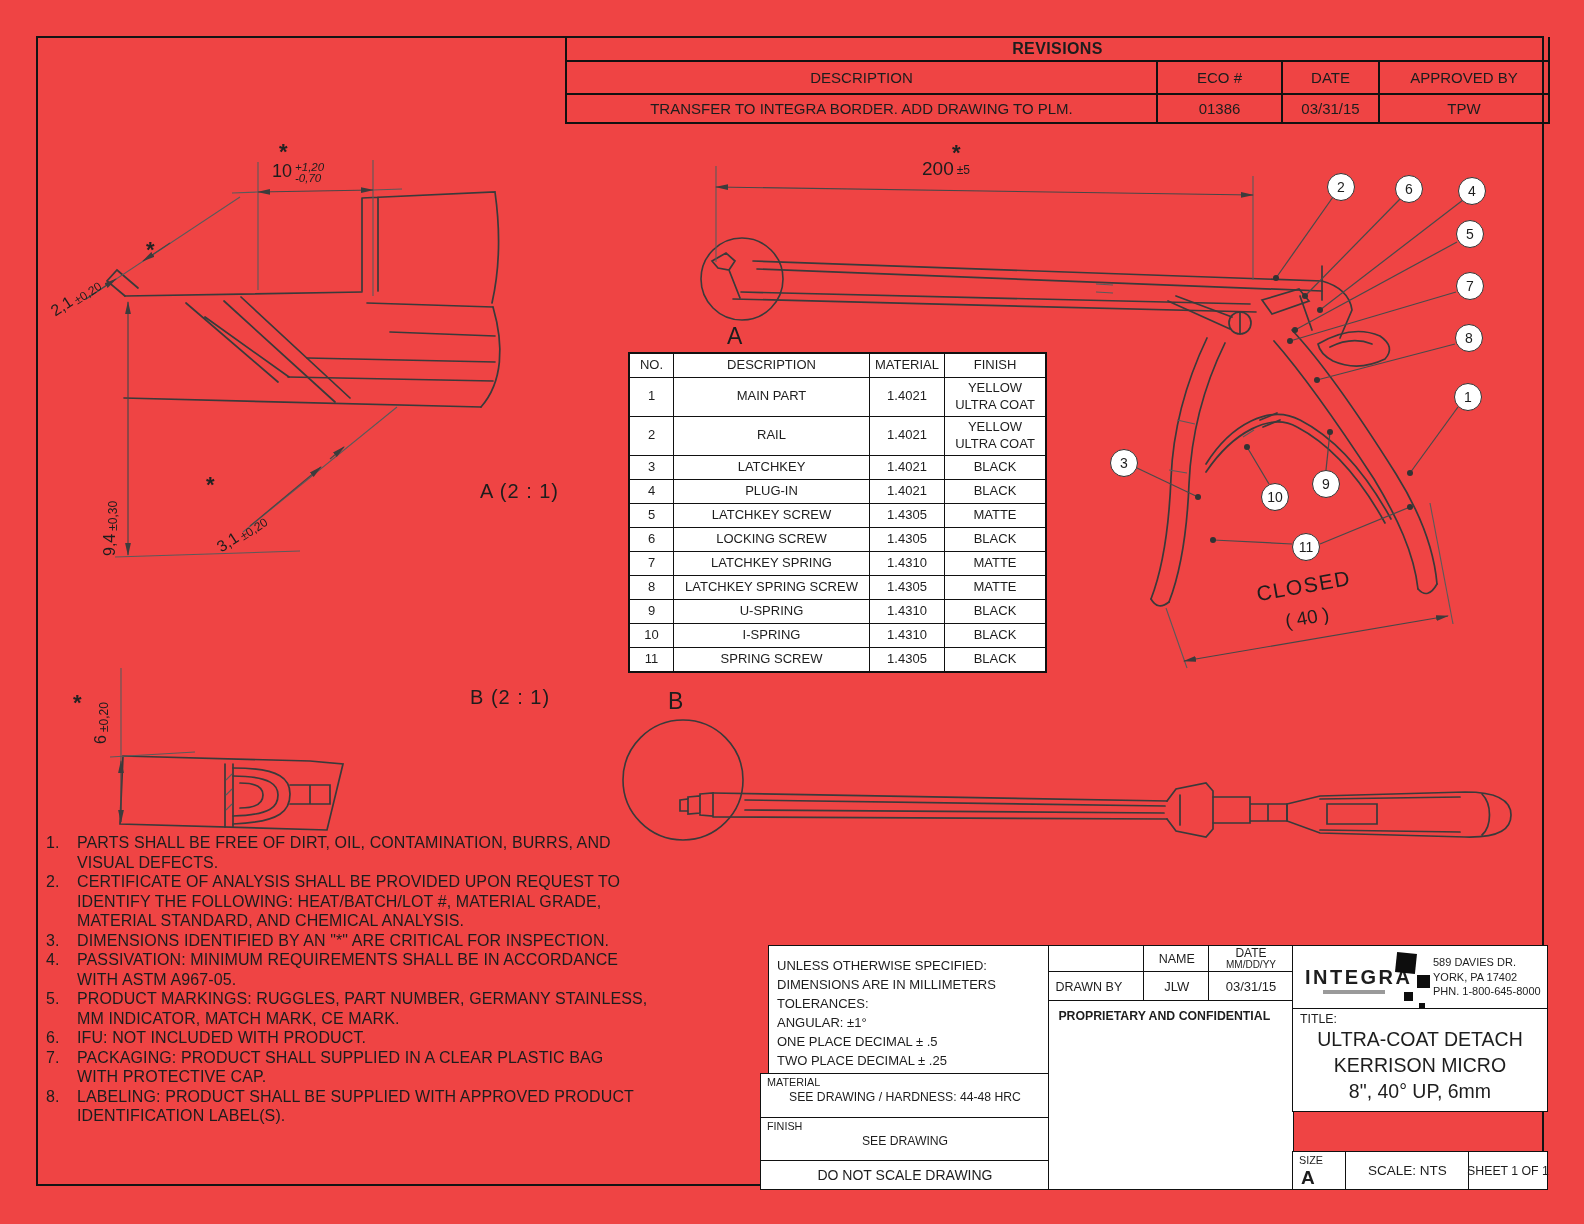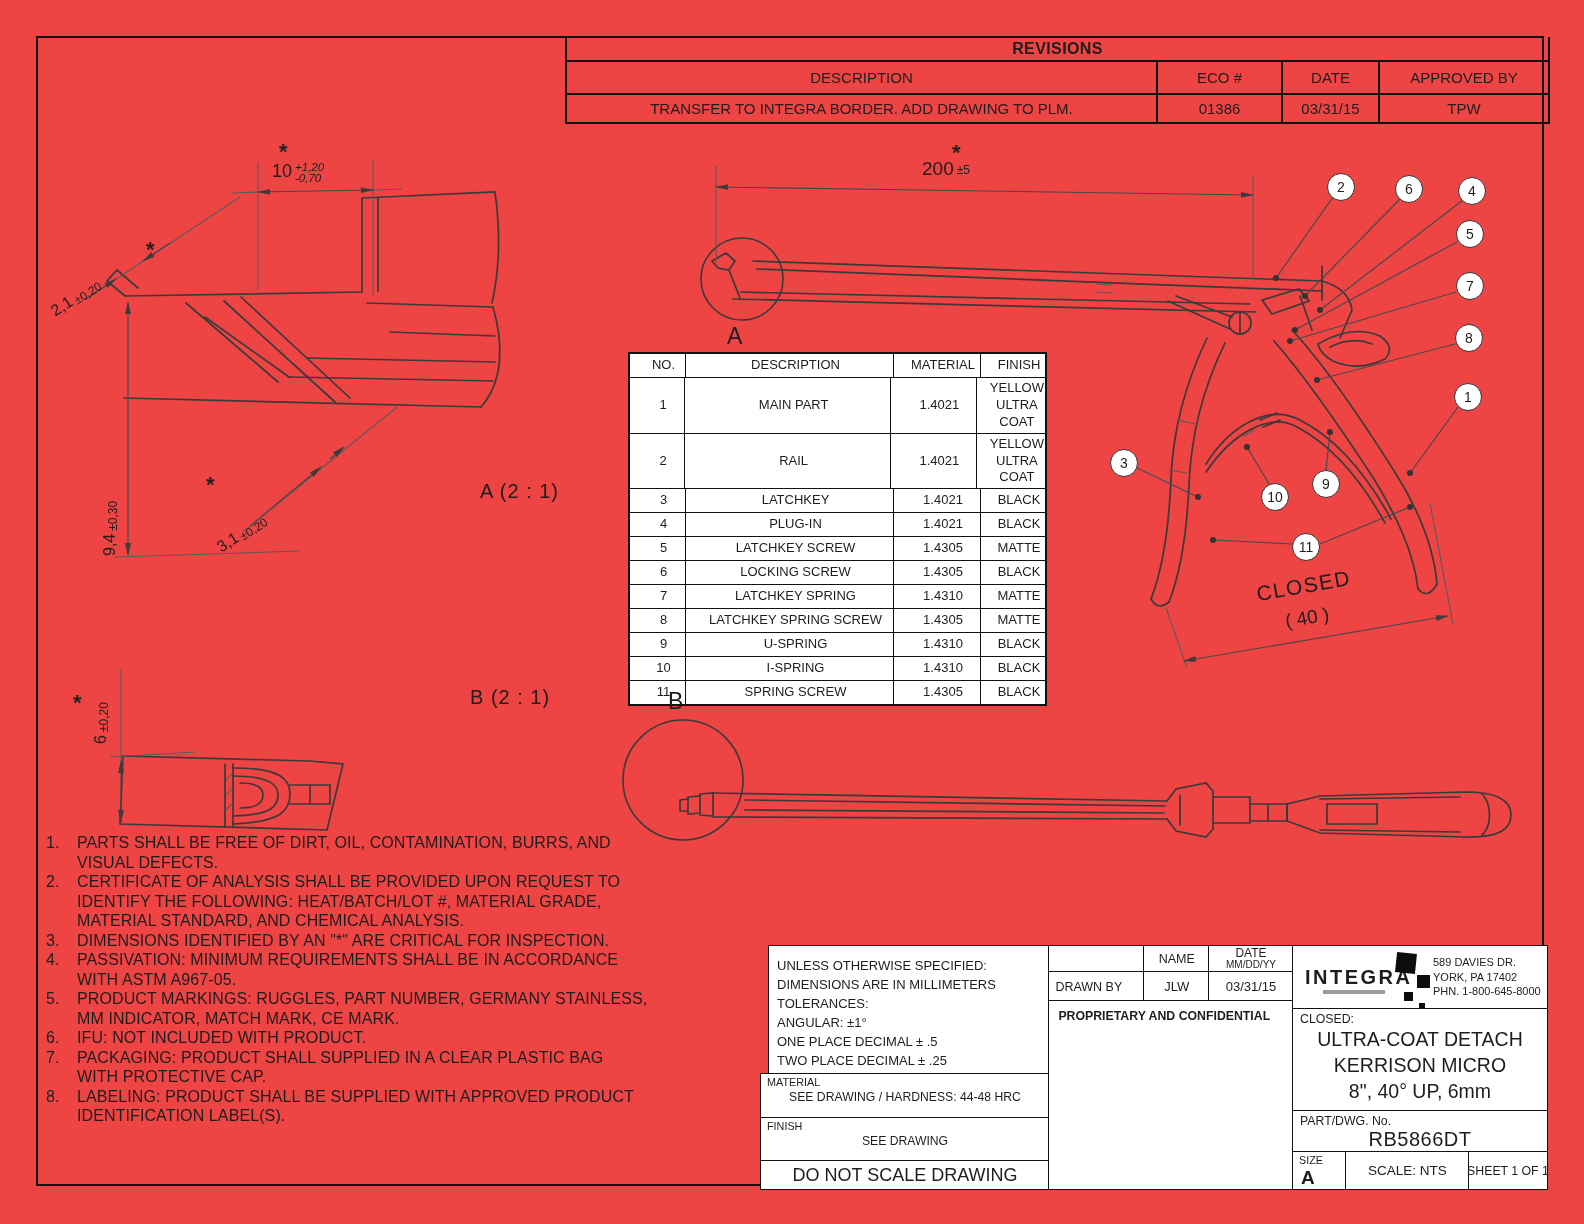--- a/index.html
+++ b/index.html
@@ -29,38 +29,38 @@
   .rc1{width:123px;border-right:2px solid #111;}
   .rc2{width:95px;border-right:2px solid #111;}
   .rc3{flex:1;}
 
   
   .pt{position:absolute;left:628px;top:352px;width:415px;border:2px solid #111;
       font-size:13px;background:#fff;}
   .pt-row{display:flex;border-bottom:1.6px solid #111;text-align:center;align-items:stretch;}
   #parts-rows .pt-row:last-child{border-bottom:none;}
   .pt-c{display:flex;align-items:center;justify-content:center;padding:2px 1px;
-        min-height:19px;border-right:1.6px solid #111;white-space:pre-line;line-height:1.3;margin-left:12px;}
+        min-height:19px;border-right:1.6px solid #111;white-space:pre-line;line-height:1.3;}
   .pc0{width:41px;}.pc1{width:193px;}.pc2{width:72px;}.pc3{flex:1;border-right:none;}
 
   
   .notes{position:absolute;left:46px;top:833px;width:690px;font-size:16px;
          line-height:19.5px;letter-spacing:.1px;}
   .notes-h{margin-bottom:2px;}
   .note-item{display:flex;}
   .note-num{width:31px;flex:none;}
   .note-txt{white-space:pre-line;}
 
   
   .tb{position:absolute;left:760px;top:945px;width:788px;height:245px;font-size:13px;}
   .cell{position:absolute;border:1.6px solid #111;box-sizing:border-box;background:#fff;}
   .c-tol{left:8px;top:0;width:290px;height:130px;padding:10px 0 0 8px;line-height:19px;white-space:pre-line;}
   .c-mat{left:0;top:128.4px;width:290px;height:45px;}
   .c-fin{left:0;top:172px;width:290px;height:45px;}
-  .c-nos{left:0;top:215.4px;width:290px;height:29.6px;display:flex;align-items:center;justify-content:center;font-size:18px;}
+  .c-nos{left:0;top:215.4px;width:290px;height:29.6px;display:flex;align-items:center;justify-content:center;font-size:14px;}
   .c-sigE{left:288.4px;top:0;width:96.6px;height:28px;}
   .c-name{left:283.4px;top:0;width:66.6px;height:28px;display:flex;align-items:center;justify-content:center;font-size:12.5px;left:383.4px;}
   .c-dateh{left:448.4px;top:0;width:85.2px;height:28px;display:flex;flex-direction:column;align-items:center;justify-content:center;font-size:12px;line-height:12px;}
   .c-dateh .sub{font-size:10px;}
   .c-drawn{left:288.4px;top:26.4px;width:96.6px;height:30.6px;display:flex;align-items:center;padding-left:6px;font-size:12.5px;}
   .c-jlw{left:383.4px;top:26.4px;width:66.6px;height:30.6px;display:flex;align-items:center;justify-content:center;}
   .c-ddate{left:448.4px;top:26.4px;width:85.2px;height:30.6px;display:flex;align-items:center;justify-content:center;}
   .c-prop{left:288.4px;top:55.4px;width:245.2px;height:189.6px;padding:8px 6px 0 9px;font-size:12.3px;line-height:14.6px;}
   .c-prop .ph{font-weight:bold;}
   .c-prop .pb{white-space:pre-line;}
@@ -457,32 +457,28 @@
       <div class="lsq sq1"></div>
       <div class="lsq sq2"></div>
       <div class="lsq sq3"></div>
       <div class="lsq sq4"></div>
       <div class="addr">589 DAVIES DR.
 YORK, PA 17402
 PHN. 1-800-645-8000</div>
     </div>
 
     <div class="cell c-title">
-      <span class="lbl">CLOSED:</span>
+      <span class="lbl">TITLE:</span>
       <div class="t-wrap">
         <div class="t-line">ULTRA-COAT DETACH</div>
         <div class="t-line">KERRISON MICRO</div>
         <div class="t-line">8", 40° UP, 6mm</div>
       </div>
     </div>
 
-    <div class="cell c-part">
-      <span class="lbl">PART/DWG. No.</span>
-      <div class="pval">RB5866DT</div>
-    </div>
 
     <div class="cell c-size">
       <div class="lbl">SIZE</div>
       <div class="sz">A</div>
     </div>
     <div class="cell c-scale">SCALE: NTS</div>
     <div class="cell c-sheet">SHEET 1 OF 1</div>
   </div>
 
 </div>

